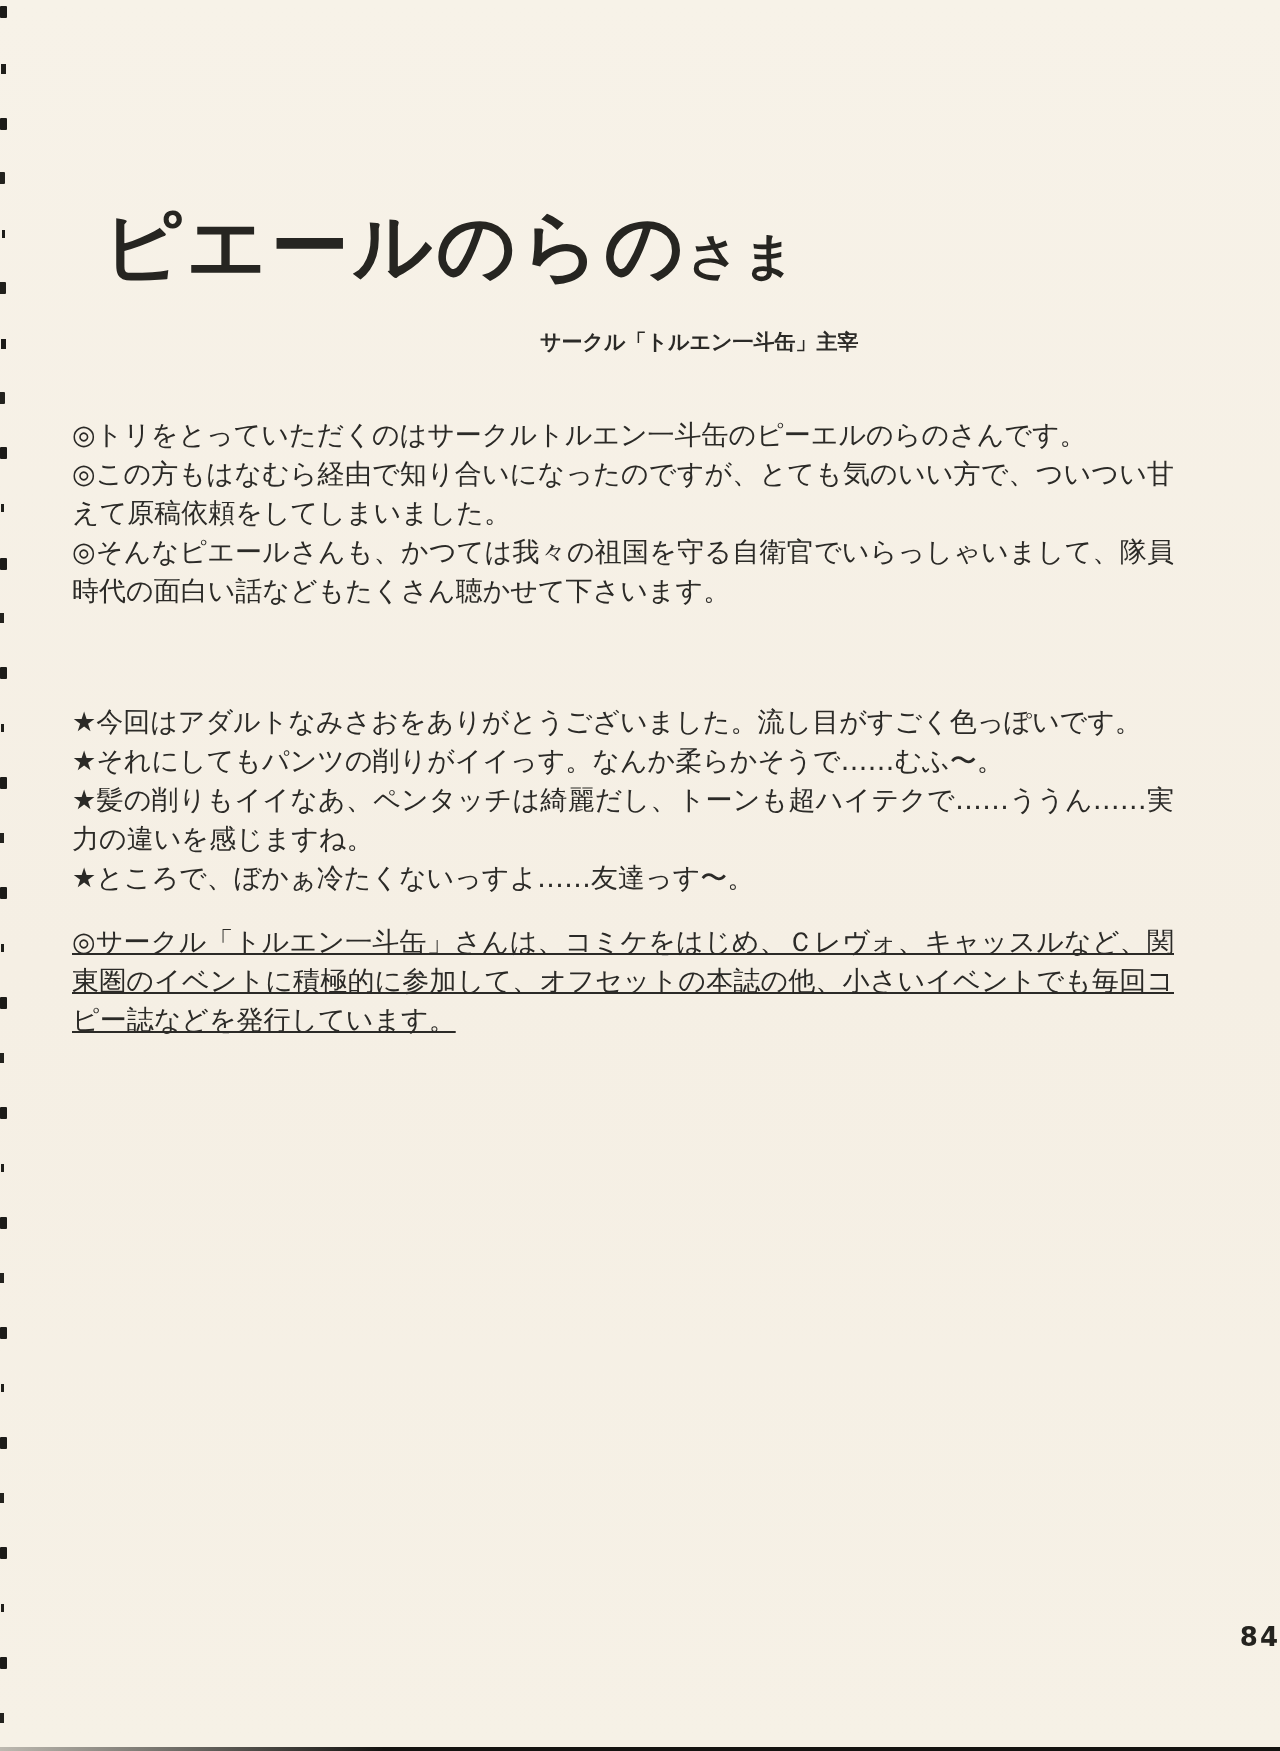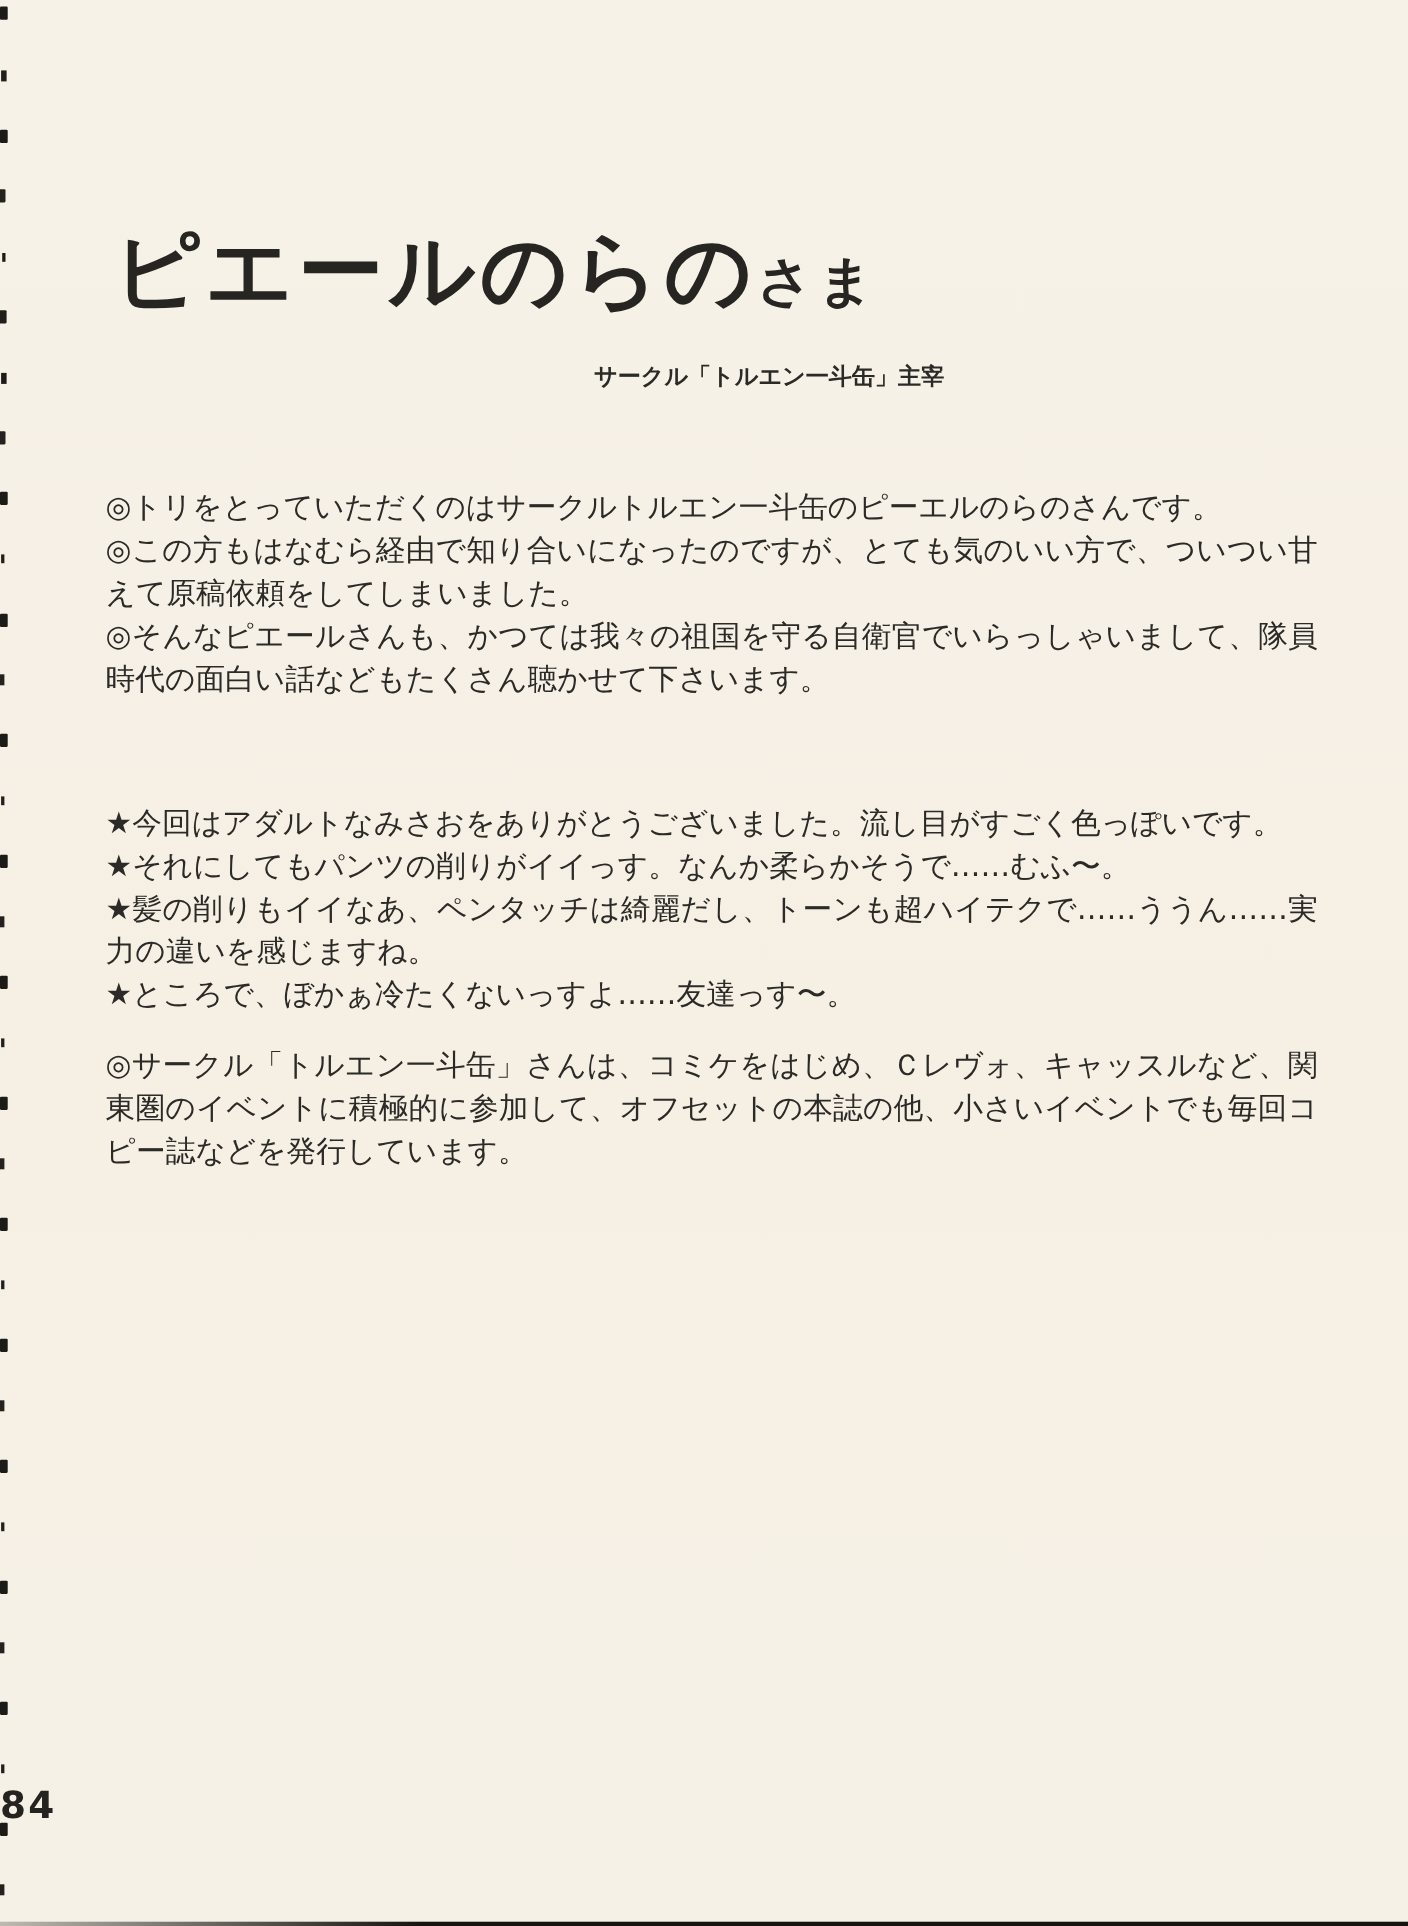--- a/index.html
+++ b/index.html
@@ -57,40 +57,39 @@
     position: absolute;
     left: 540px;
     top: 328px;
     font-size: 21px;
     font-weight: bold;
     white-space: nowrap;
     color: #2b2a27;
   }
   .text-block {
     position: absolute;
-    left: 96px;
+    left: 72px;
     width: 1102px;
     font-size: 27px;
     line-height: 39px;
     text-align: justify;
     line-break: anywhere;
     word-break: break-all;
-    margin-top: 27px;
   }
   .text-block p { margin: 0; }
   .block-intro    { top: 415px; }
   .block-comments { top: 702px; }
-  .block-circle   { top: 922px; }
+  .block-circle   { top: 922px; text-decoration: underline; }
   .page-number {
     position: absolute;
     left: 0;
     top: 1622px;
     width: 100%;
-    text-align: left;
-    font-size: 34px;
+    text-align: right;
+    font-size: 26px;
     font-weight: bold;
     letter-spacing: 2px;
     color: #24231f;
   }
 </style>
 </head>
 <body>
 
 <div>
 

